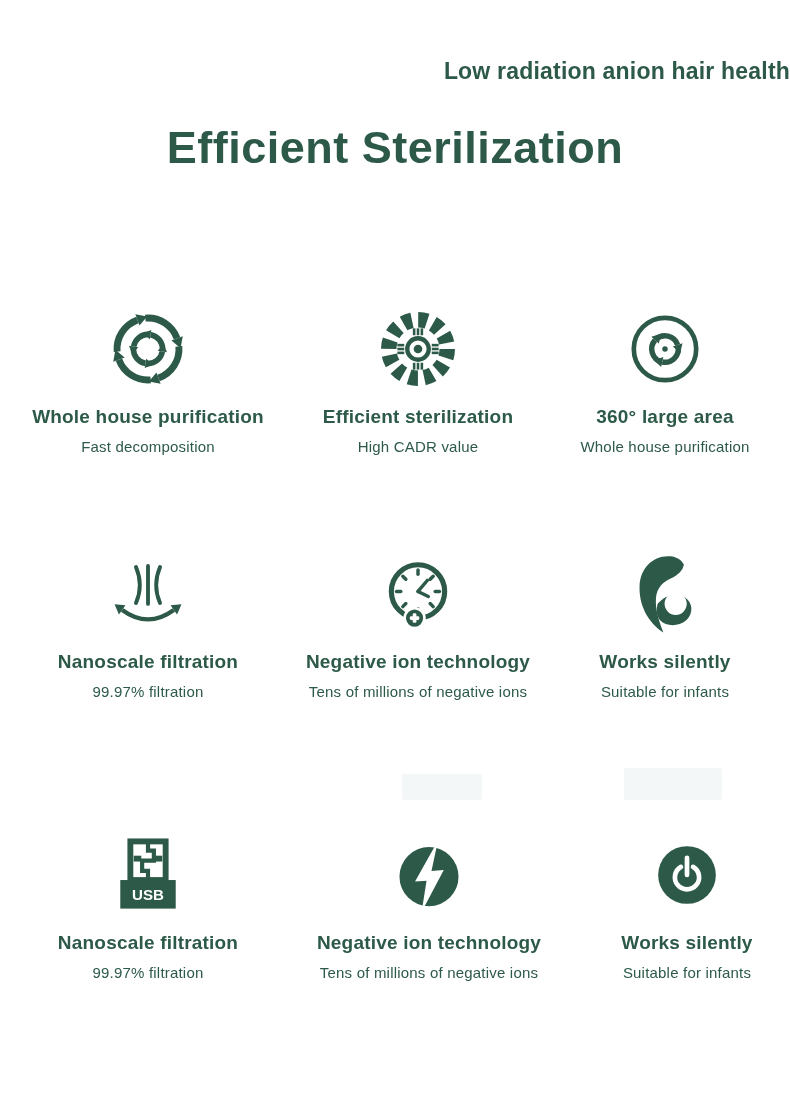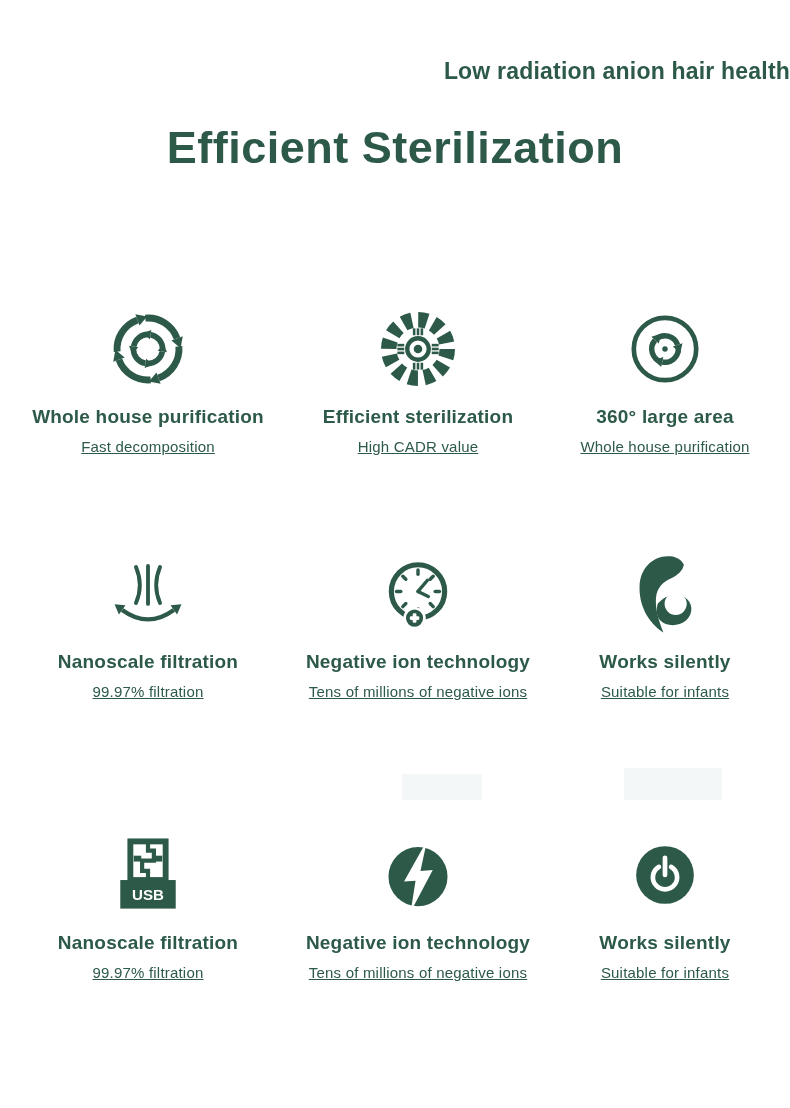--- a/index.html
+++ b/index.html
@@ -26,21 +26,21 @@
     line-height:57px;
     letter-spacing:0.5px;
   }
   .feature-row {
     display:grid;
     grid-template-columns:296px 244px 250px;
     width:790px;
   }
   .row-1 { margin-top:126px; }
   .row-2 { margin-top:92px; }
-  .row-3 { margin-top:128px; }
+  .row-3 { margin-top:128px;gap:11px; }
   .feature-cell {
     display:flex;
     flex-direction:column;
     text-align:center;
   }
   .icon-box {
     height:94px;
     display:flex;
     align-items:center;
     justify-content:center;
@@ -52,21 +52,20 @@
     font-weight:700;
     letter-spacing:0.2px;
     white-space:nowrap;
   }
   .feature-sub {
     margin-top:10px;
     font-size:15px;
     font-weight:400;
     letter-spacing:0.2px;
     white-space:nowrap;
-    text-decoration:underline;
   }
   .green-fill { fill:#2d5a48; }
   .green-stroke { stroke:#2d5a48; fill:none; }
   .watermark-remnant {
     position:absolute;
     background:rgba(215,228,226,0.28);
     border-radius:2px;
   }
   .wm-1 { left:402px; top:774px; width:80px; height:26px; }
   .wm-2 { left:624px; top:768px; width:98px; height:32px; }

